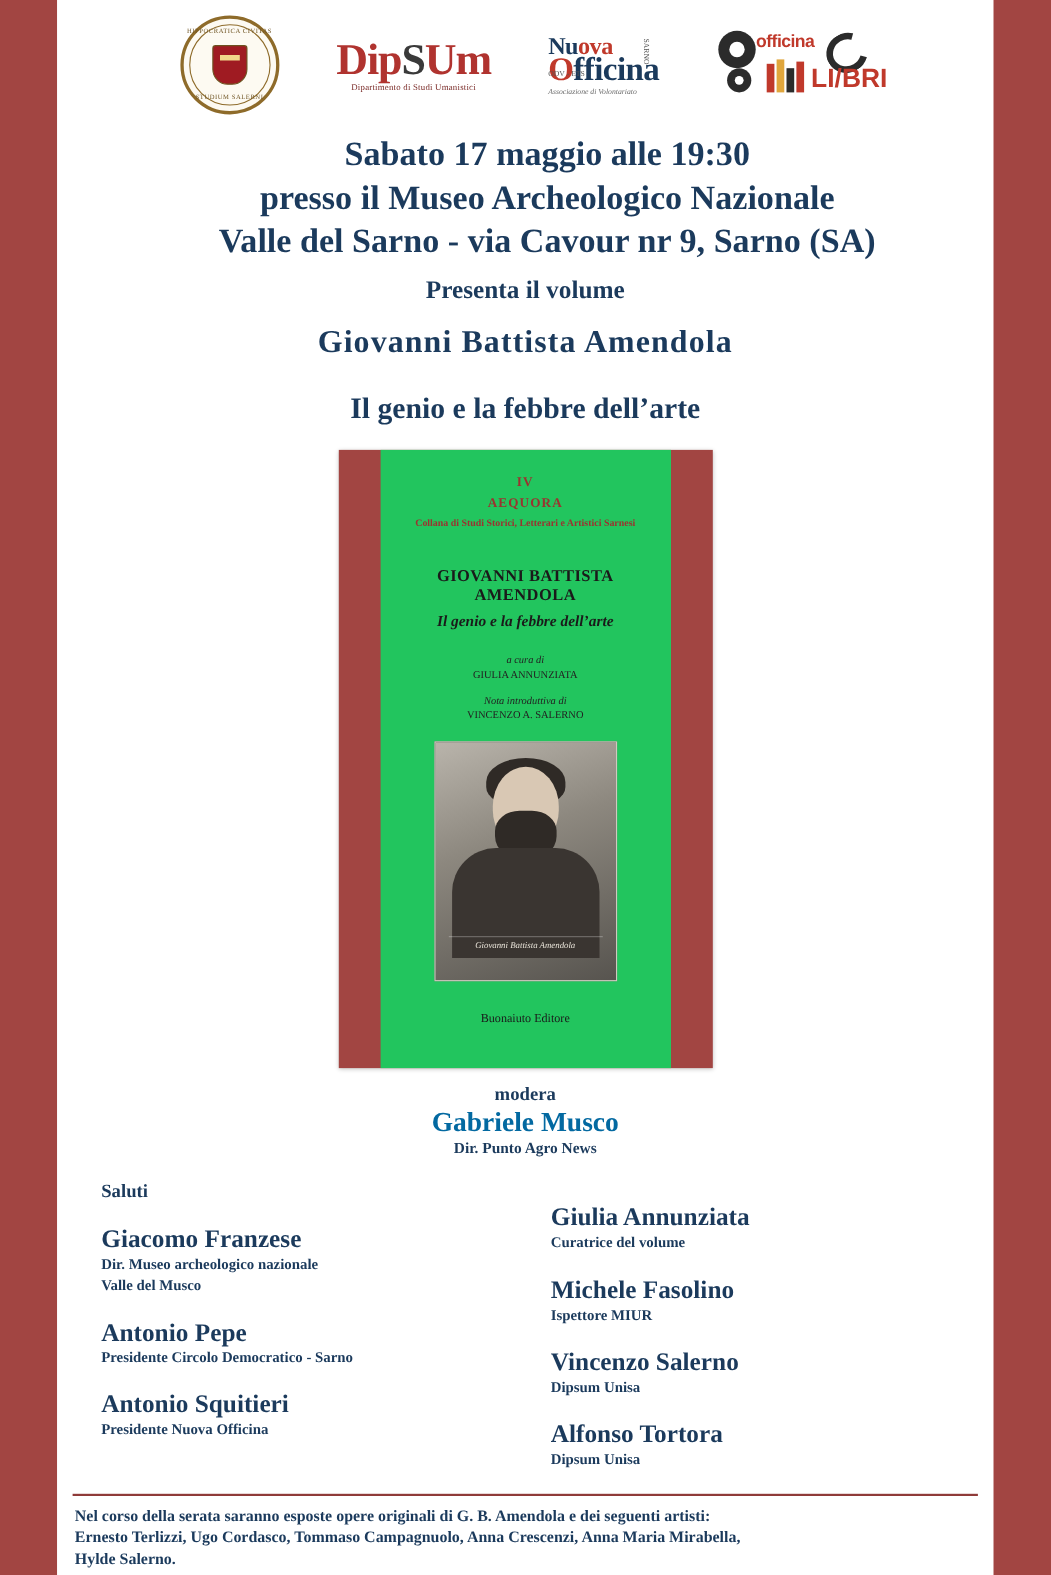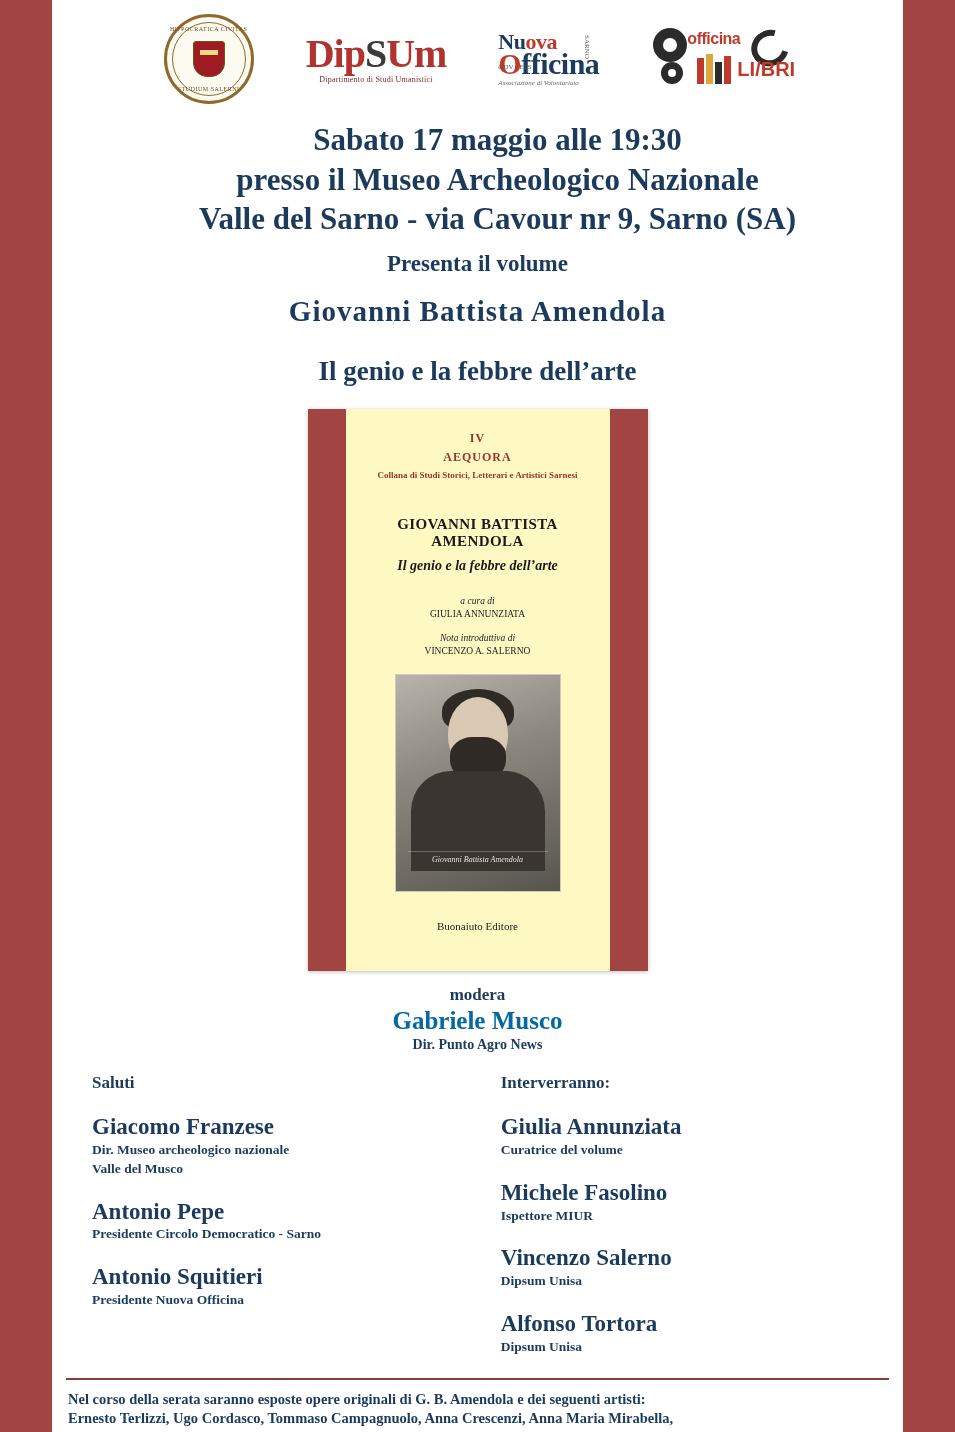--- a/index.html
+++ b/index.html
@@ -234,21 +234,21 @@
     background: #c0392b;
   }
   .officina .books i:nth-child(1) { height: 26px; background:#c0392b; }
   .officina .books i:nth-child(2) { height: 30px; background:#e0a63c; }
   .officina .books i:nth-child(3) { height: 22px; background:#2b2b2b; }
   .officina .books i:nth-child(4) { height: 28px; background:#c0392b; }
   .officina .libri {
     position: absolute;
     left: 86px;
     top: 34px;
-    font-size: 20px;
+    font-size: 24px;
     font-weight: bold;
     color: #c0392b;
     font-family: "Liberation Sans", sans-serif;
   }
 
   
   .headline {
     text-align: center;
     width: 100%;
     margin-top: 8px;
@@ -286,21 +286,21 @@
     width: 340px;
     height: 562px;
     background: #a24542;
     box-shadow: 0 1px 4px rgba(0,0,0,.25);
     display: flex;
     justify-content: center;
     position: relative;
   }
   .book-page {
     width: 264px;
-    background: #fef9c3;
+    background: #22c55e;
     height: 100%;
     box-sizing: border-box;
     padding: 22px 14px 16px 14px;
     text-align: center;
     color: #2a2a2a;
     font-family: "Liberation Serif", serif;
   }
   .book-page .roman {
     font-size: 12px;
     font-weight: bold;
@@ -600,21 +600,20 @@
           <div class="person-role">Presidente  Circolo Democratico - Sarno</div>
         </div>
 
         <div>
           <div class="person-name">Antonio Squitieri</div>
           <div class="person-role">Presidente Nuova Officina</div>
         </div>
       </div>
 
       <div class="col">
-        <div class="col-head">Interverranno:</div>
 
         <div>
           <div class="person-name">Giulia Annunziata</div>
           <div class="person-role">Curatrice del volume</div>
         </div>
 
         <div>
           <div class="person-name">Michele Fasolino</div>
           <div class="person-role">Ispettore MIUR</div>
         </div>
@@ -630,16 +629,17 @@
         </div>
       </div>
 
     </div>
 
     <div class="rule"></div>
 
     <div class="footer">
       <div>Nel corso della serata saranno esposte opere originali di G. B. Amendola e dei seguenti artisti:</div>
       <div>Ernesto Terlizzi, Ugo Cordasco, Tommaso Campagnuolo, Anna Crescenzi, Anna Maria Mirabella,</div>
+      <div>Hylde Salerno.</div>
     </div>
 
   </div>
 </div>
 
 </body></html>

